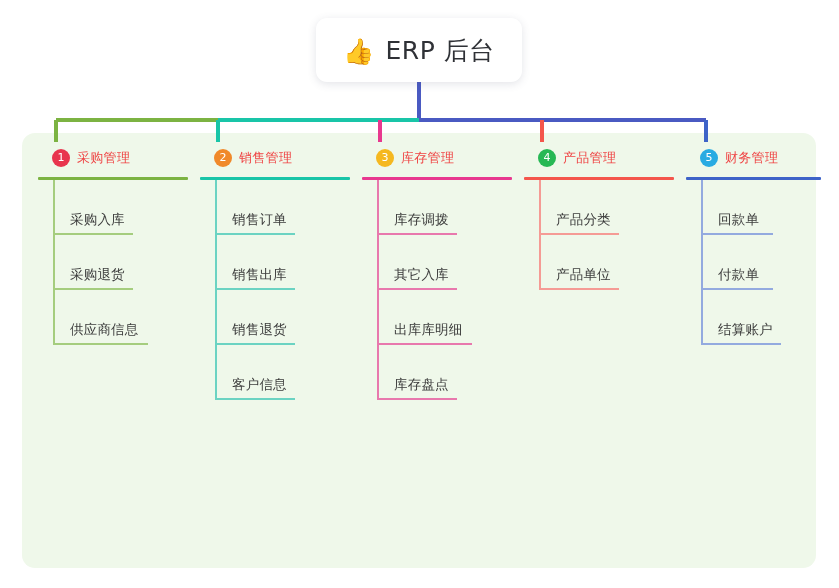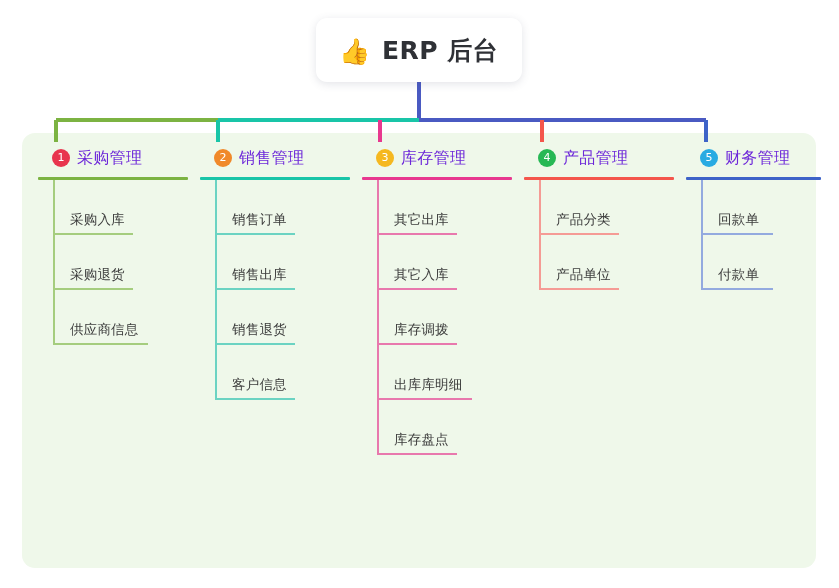--- a/index.html
+++ b/index.html
@@ -43,21 +43,20 @@
     font-size: 25px;
     line-height: 1;
     display: inline-block;
     transform: translateY(1px);
   }
   .root-title {
     font-size: 25px;
     letter-spacing: 0.5px;
     color: #2f3136;
     white-space: nowrap;
-    font-weight: bold;
   }
 
   
   .connectors {
     position: absolute;
     left: 0;
     top: 0;
     width: 839px;
     height: 588px;
     pointer-events: none;
@@ -93,22 +92,22 @@
     height: 18px;
     border-radius: 50%;
     color: #ffffff;
     font-size: 11px;
     line-height: 18px;
     text-align: center;
     flex: 0 0 auto;
     font-family: "DejaVu Sans", "Liberation Sans", sans-serif;
   }
   .branch-title {
-    font-size: 16px;
-    color: #6d28d9;
+    font-size: 13px;
+    color: #ef4444;
     white-space: nowrap;
     letter-spacing: 0.3px;
   }
   .branch-rule {
     height: 3px;
     margin-top: 7px;
     border-radius: 1px;
   }
 
   
@@ -220,32 +219,28 @@
       </div>
       <div class="branch" style="left: 362px; width: 150px;">
         <div class="branch-header">
           <span class="badge" style="background: rgb(245, 184, 32);">3</span>
           <span class="branch-title">库存管理</span>
         </div>
         <div class="branch-rule" style="background: rgb(232, 56, 143); width: 150px;"></div>
         <div class="leaves">
           <div class="leaf-spine" style="background: rgb(232, 120, 173);"></div>
           <div class="leaf">
-            <span class="leaf-label">其它出库</span>
+            <span class="leaf-label">库存调拨</span>
             <div class="leaf-rule" style="background: rgb(232, 120, 173); width: 78px;"></div>
           </div>
           <div class="leaf">
             <span class="leaf-label">其它入库</span>
             <div class="leaf-rule" style="background: rgb(232, 120, 173); width: 78px;"></div>
           </div>
           <div class="leaf">
-            <span class="leaf-label">库存调拨</span>
-            <div class="leaf-rule" style="background: rgb(232, 120, 173); width: 78px;"></div>
-          </div>
-          <div class="leaf">
             <span class="leaf-label">出库库明细</span>
             <div class="leaf-rule" style="background: rgb(232, 120, 173); width: 93px;"></div>
           </div>
           <div class="leaf">
             <span class="leaf-label">库存盘点</span>
             <div class="leaf-rule" style="background: rgb(232, 120, 173); width: 78px;"></div>
           </div>
         </div>
       </div>
       <div class="branch" style="left: 524px; width: 150px;">
@@ -275,17 +270,21 @@
         <div class="leaves">
           <div class="leaf-spine" style="background: rgb(147, 170, 223);"></div>
           <div class="leaf">
             <span class="leaf-label">回款单</span>
             <div class="leaf-rule" style="background: rgb(147, 170, 223); width: 70px;"></div>
           </div>
           <div class="leaf">
             <span class="leaf-label">付款单</span>
             <div class="leaf-rule" style="background: rgb(147, 170, 223); width: 70px;"></div>
           </div>
+          <div class="leaf">
+            <span class="leaf-label">结算账户</span>
+            <div class="leaf-rule" style="background: rgb(147, 170, 223); width: 78px;"></div>
+          </div>
         </div>
       </div>
     </div>
 
 </div>
 
 </body></html>

